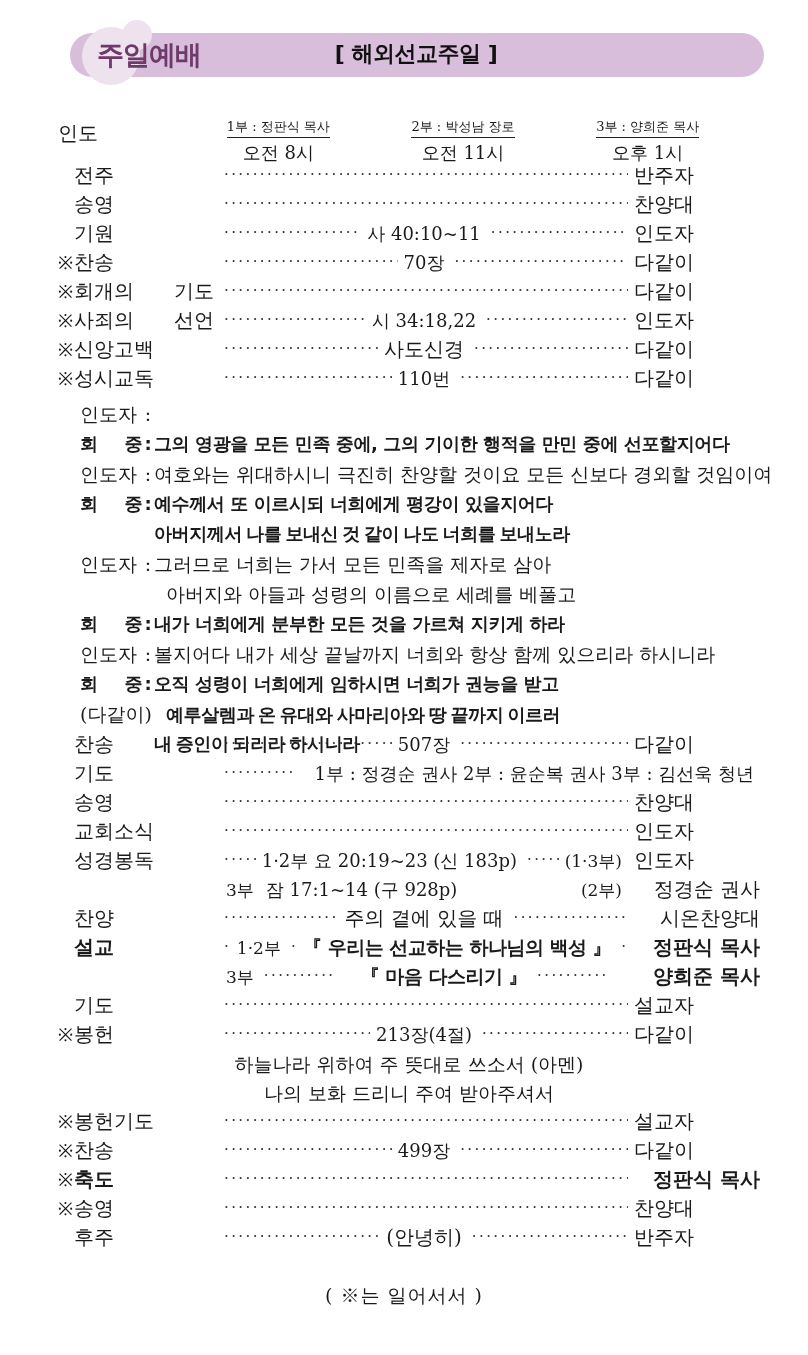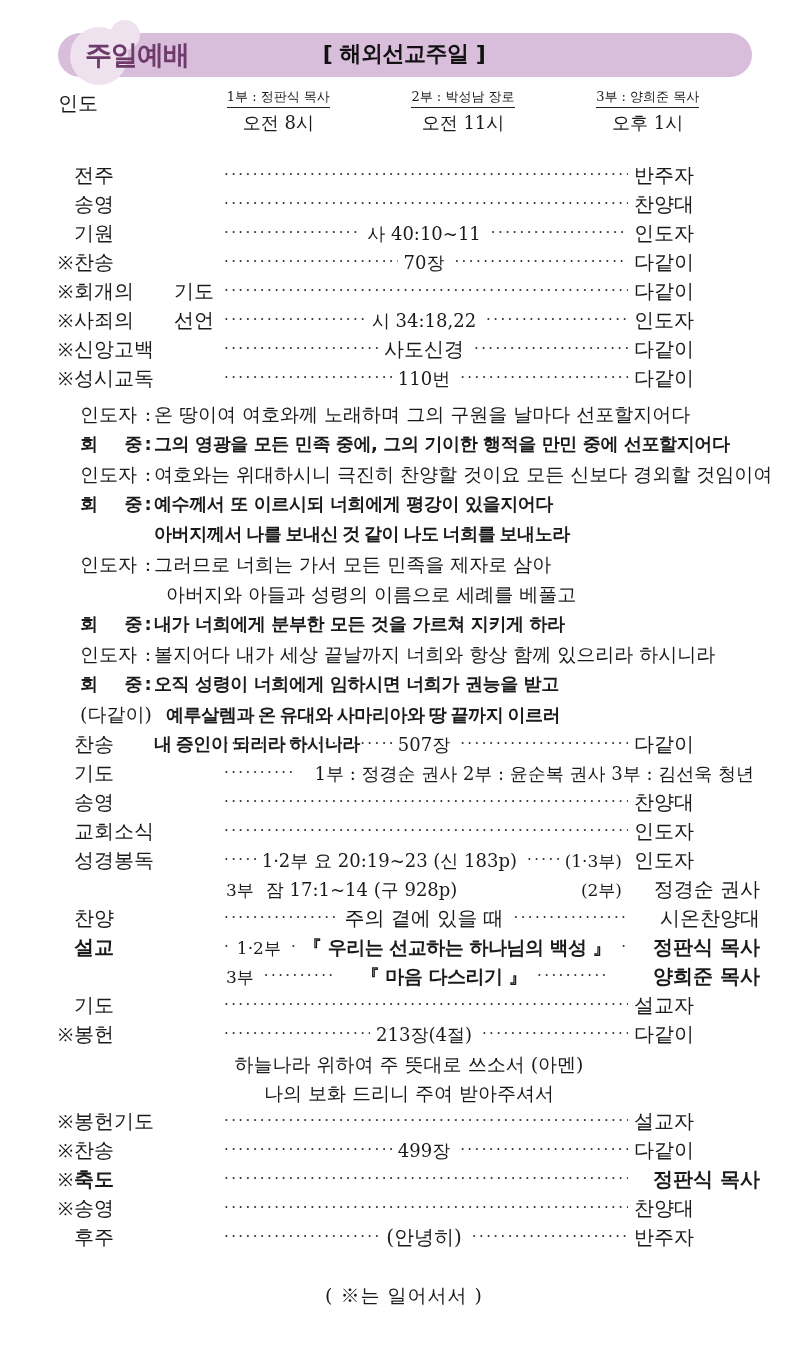--- a/index.html
+++ b/index.html
@@ -12,21 +12,21 @@
     height: 1355px;
     font-family: "DejaVu Serif", "Liberation Serif", serif;
     color: #1a1a1a;
     position: relative;
     overflow: hidden;
   }
 
   
   .banner-wrap {
     position: absolute;
-    left: 0; top: 0;
+    left: 12px; top: 0;
     width: 764px;
     height: 96px;
   }
   .banner {
     position: absolute;
     left: 58px;
     top: 33px;
     width: 694px;
     height: 44px;
     background: #d9bedb;
@@ -72,21 +72,21 @@
     font-weight: bold;
     letter-spacing: -0.5px;
     color: #111;
     line-height: 32px;
   }
 
   
   .leaders {
     position: absolute;
     left: 0;
-    top: 86px;
+    top: 116px;
     width: 788px;
   }
   .leaders-row {
     display: flex;
     align-items: flex-start;
     padding: 0 48px 0 58px;
   }
   .leader-label {
     width: 128px;
     font-size: 20px;
@@ -377,21 +377,20 @@
     <span class="right">다같이</span>
   </div>
 
 </div>
 
 <div class="responsive">
 
   <div class="rline leader">
     <span class="rspk">인도자</span>
     <span class="rcolon">:</span>
-    <span class="rtext">온 땅이여 여호와께 노래하며 그의 구원을 날마다 선포할지어다</span>
   </div>
 
   <div class="rline resp">
     <span class="rspk">회 중</span>
     <span class="rcolon">:</span>
     <span class="rtext">그의 영광을 모든 민족 중에, 그의 기이한 행적을 만민 중에 선포할지어다</span>
   </div>
 
   <div class="rline leader">
     <span class="rspk">인도자</span>

